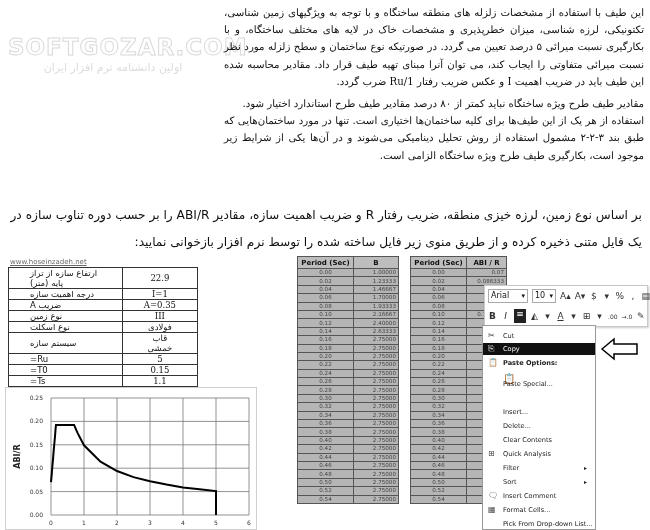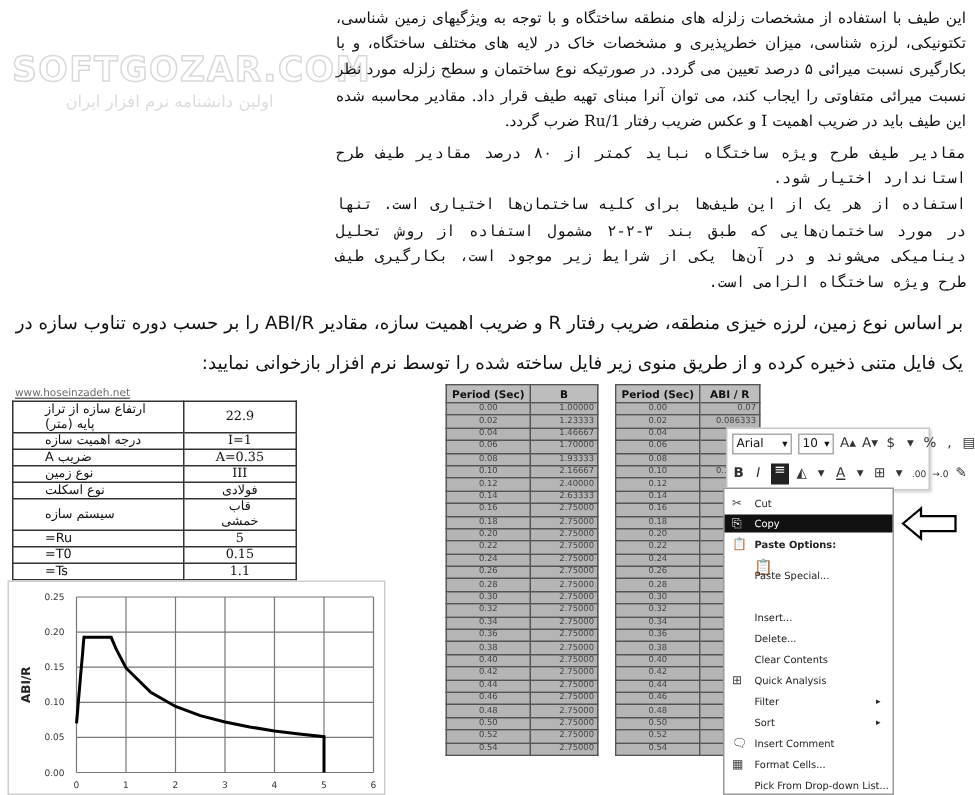--- a/index.html
+++ b/index.html
@@ -7,21 +7,21 @@
   body { position: relative; font-family: "DejaVu Serif", serif; color: #111; }
 
   .watermark { position: absolute; left: 8px; top: 34px; width: 210px; text-align: center; pointer-events: none; }
   .wm-en { font-family: "DejaVu Sans", sans-serif; font-weight: bold; font-size: 23px; letter-spacing: 1px;
            color: transparent; -webkit-text-stroke: 1px #d9d9d9; }
   .wm-fa { font-family: "DejaVu Sans", sans-serif; font-size: 11px; color: #dcdcdc; margin-top: 1px; direction: rtl; }
 
   .para { position: absolute; right: 6px; width: 420px; direction: rtl; text-align: justify;
           font-size: 10.2px; line-height: 17.2px; }
   .para1 { top: 4px; }
-  .para2 { top: 95px; font-family: Liberation Mono, monospace; }
+  .para2 { top: 95px; }
   .heading { position: absolute; right: 8px; top: 202px; width: 640px; direction: rtl; text-align: right;
              font-family: "DejaVu Sans", sans-serif; font-weight: normal; font-size: 12.2px; line-height: 27px; }
 
   
   .site { position: absolute; left: 10px; top: 258px; font-family: "DejaVu Sans", sans-serif; font-size: 7px;
           color: #6a6a6a; text-decoration: underline; }
   .info { position: absolute; left: 8px; top: 267px; width: 190px; border-collapse: collapse;
           font-family: "DejaVu Sans", sans-serif; font-size: 8.5px; }
   .info td { border: 1px solid #333; height: 11px; padding: 0 21px; line-height: 10px; }
   .info td.lbl { direction: rtl; text-align: left; width: 130px; }
@@ -37,21 +37,21 @@
   .sheet td { background: #b5b5b5; border: 1px solid #555; height: 8.4px; color: #444; padding: 0 2px; line-height: 7px; }
   .sheet td.c { text-align: center; }
   .sheet td.r { text-align: right; }
   .sheetB { left: 297px; top: 256px; }
   .sheetA { left: 410px; top: 256px; }
   .sheetB th:first-child, .sheetA th:first-child { width: 56px; margin-top: 28px; }
   .sheetB th:last-child { width: 45px; }
   .sheetA th:last-child { width: 40px; }
 
   
-  .mini { position: absolute; left: 484px; top: 285px; width: 136px; height: 42px; background: #fff;
+  .mini { position: absolute; left: 484px; top: 285px; width: 164px; height: 42px; background: #fff;
           border: 1px solid #c8c8c8; box-shadow: 1px 1px 2px rgba(0,0,0,0.2); font-family: "DejaVu Sans", sans-serif; }
   .mini .row { position: absolute; left: 3px; display: flex; align-items: center; gap: 4px; font-size: 8px; }
   .mini .r1 { top: 3px; }
   .mini .r2 { top: 23px; }
   .fontbox { width: 40px; height: 14px; border: 1px solid #aaa; font-size: 8px; padding-left: 2px; line-height: 12px; position: relative; }
   .sizebox { width: 24px; height: 14px; border: 1px solid #aaa; font-size: 8px; padding-left: 2px; line-height: 12px; position: relative; }
   .fontbox::after, .sizebox::after { content: "▾"; position: absolute; right: 2px; top: 0; font-size: 7px; }
   .tb { font-size: 9px; color: #333; min-width: 9px; text-align: center; }
   .tb.sel { background: #222; color: #fff; width: 12px; height: 14px; }
 

